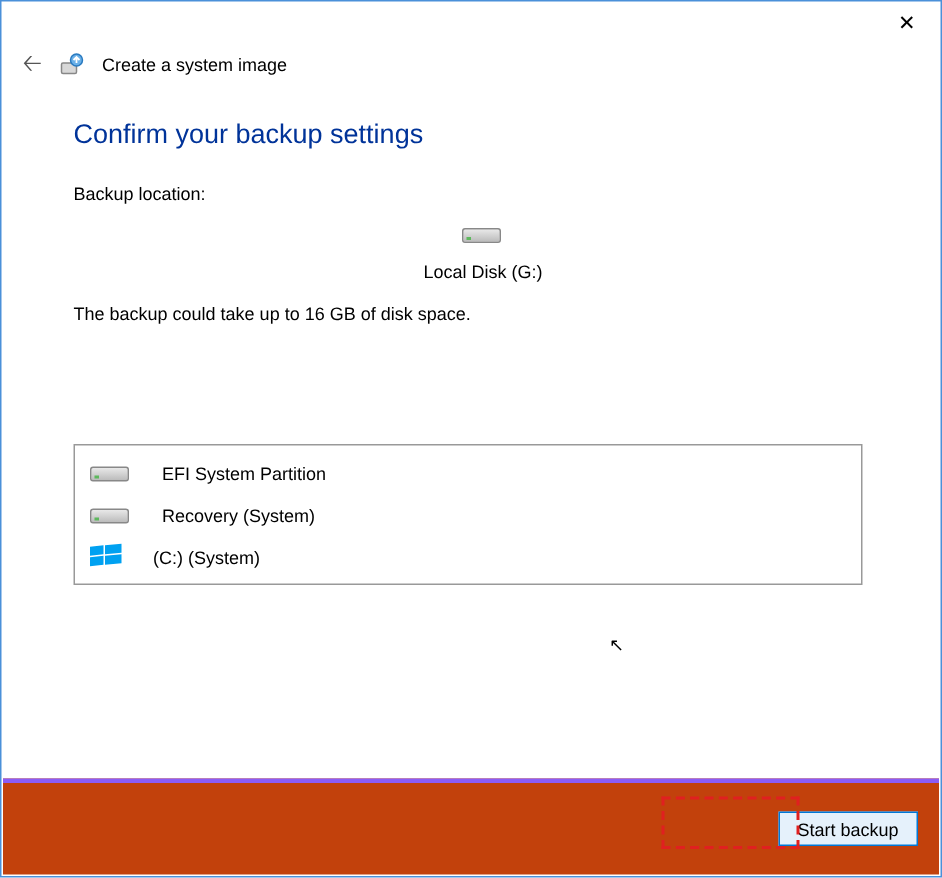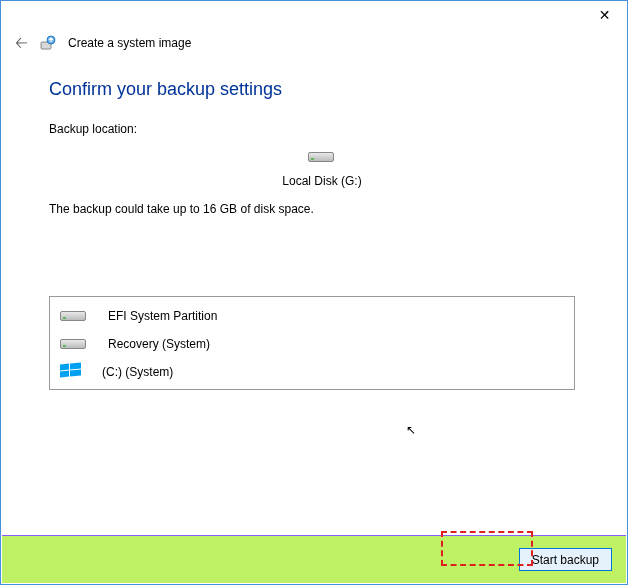--- a/index.html
+++ b/index.html
@@ -115,23 +115,23 @@
     position: absolute; width: 9px; height: 6px;
     background: #00a1f1;
   }
   .win-icon .a { left:0; top:1px; transform: skewY(-6deg);}
   .win-icon .b { left:10px; top:0; width:11px; transform: skewY(-6deg);}
   .win-icon .c { left:0; top:8px; transform: skewY(-6deg);}
   .win-icon .d { left:10px; top:7px; width:11px; transform: skewY(-6deg);}
   .footer {
     position: absolute;
     left: 1px; right: 1px; bottom: 1px;
-    height: 48px;
-    background: #bef264;
-    border-top: 1px solid #8b5cf6;
+    height: 64px;
+    background: #c2410c;
+    border-top: 3px solid #8b5cf6;
     display: flex;
     justify-content: flex-end;
     align-items: center;
     padding-right: 14px;
     gap: 8px;
   }
   button.win {
     min-width: 78px;
     height: 23px;
     background: #e1e1e1;

